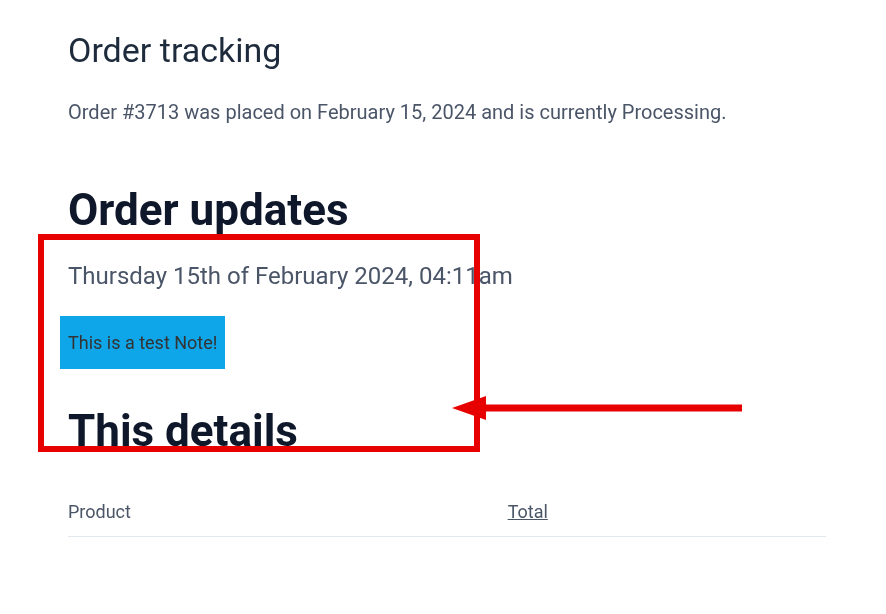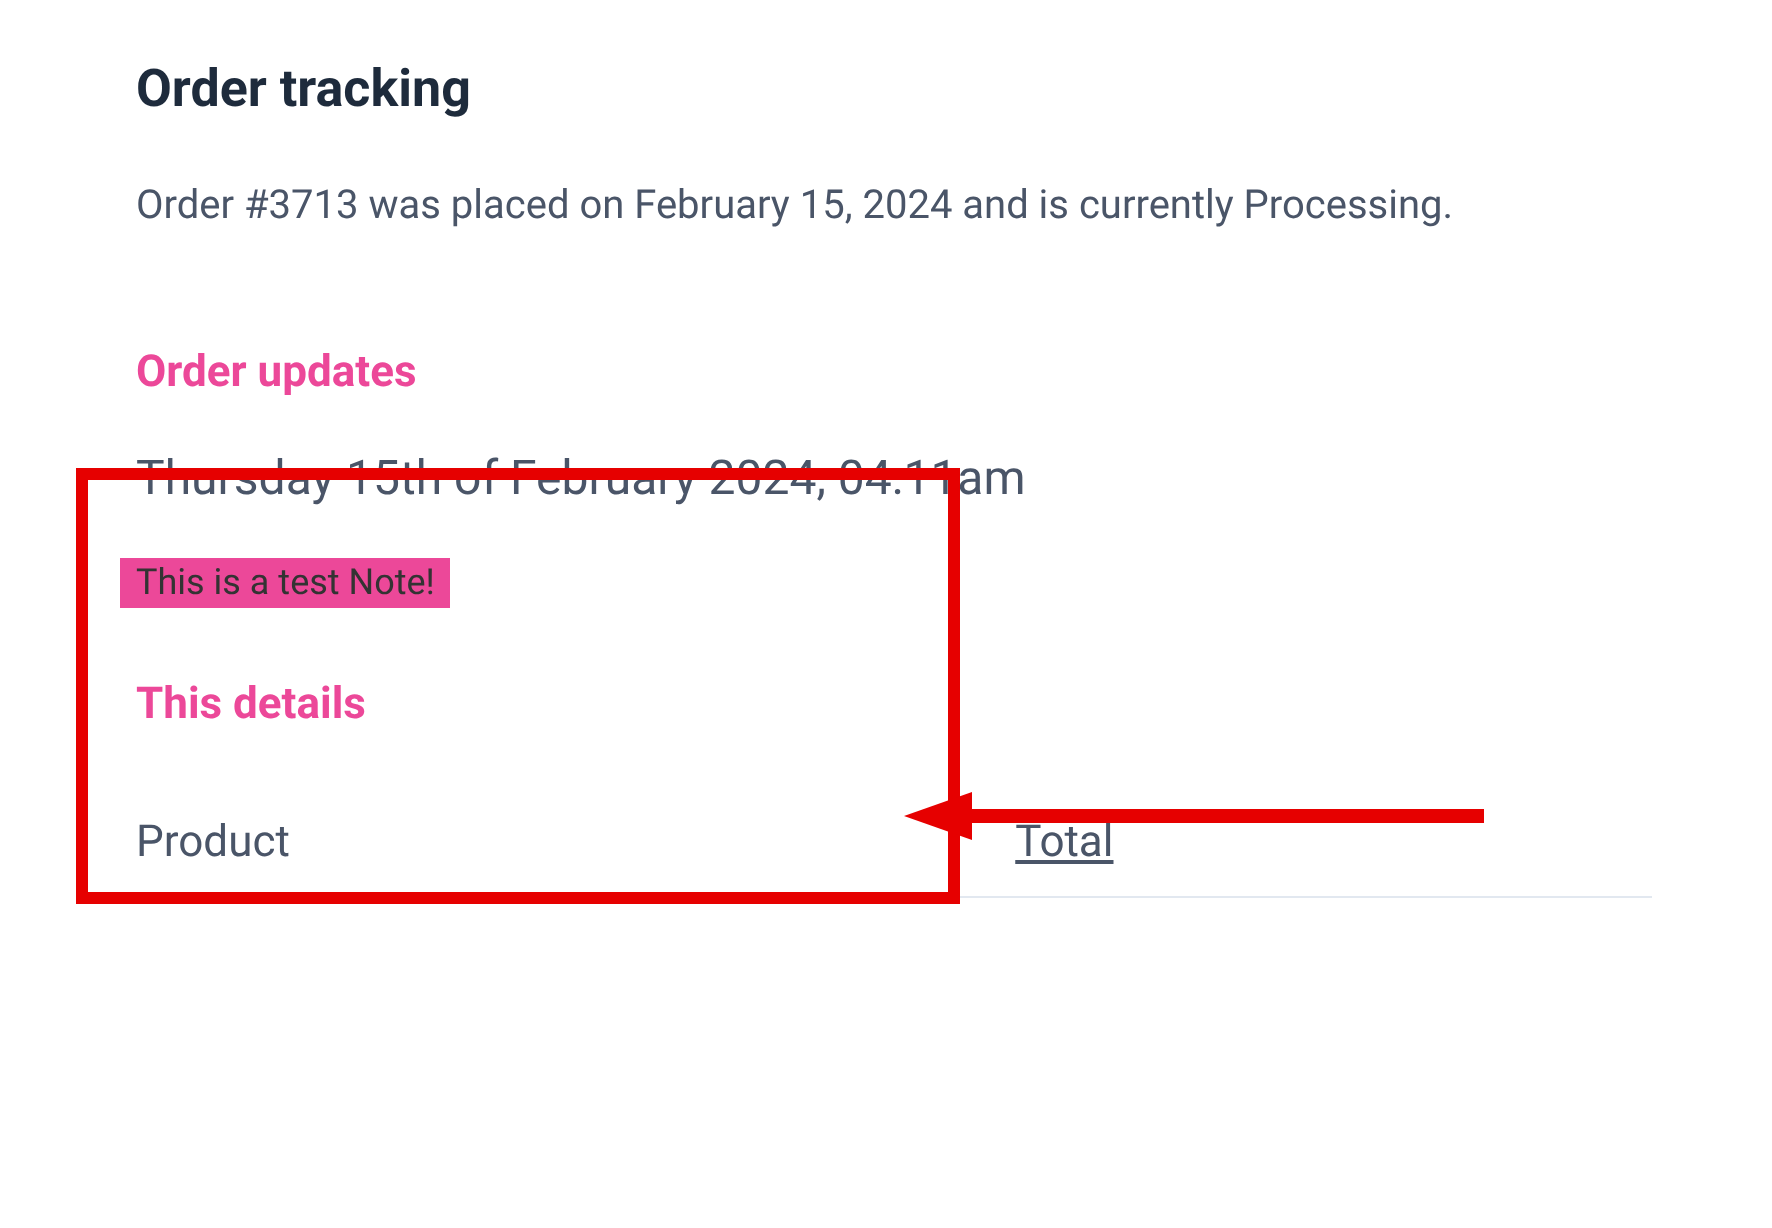--- a/index.html
+++ b/index.html
@@ -13,22 +13,22 @@
       color: #333;
       width: 886px;
       height: 614px;
       position: relative;
       overflow: hidden;
     }
     .content {
       padding: 30px 60px 0 68px;
     }
     h1.page-title {
-      font-size: 26px;
-      font-weight: 700;
+      font-size: 34px;
+      font-weight: 400;
       color: #1e2b3c;
       margin-bottom: 30px;
     }
     .order-status {
       font-size: 20px;
       color: #4a5568;
       margin-bottom: 60px;
     }
     .highlight-box {
       position: absolute;
@@ -36,57 +36,57 @@
       top: 234px;
       width: 442px;
       height: 218px;
       border: 6px solid #e60000;
       pointer-events: none;
     }
     .order-updates-section {
       padding-left: 0;
     }
     h2.section-heading {
-      font-size: 22px;
+      font-size: 44px;
       font-weight: 700;
-      color: #ec4899;
+      color: #0f172a;
       margin-bottom: 26px;
     }
     .update-timestamp {
       font-size: 24px;
       color: #4a5568;
       margin-bottom: 26px;
     }
     .note-text {
       font-size: 18px;
       color: #333;
-      background: #ec4899;
+      background: #0ea5e9;
       display: inline-block;
-      padding: 2px 8px;
+      padding: 16px 8px;
       margin-left: -8px;
     }
     .arrow-annotation {
       position: absolute;
       left: 452px;
       top: 394px;
       width: 300px;
       height: 28px;
     }
     .order-details-section {
       margin-top: 36px;
     }
     .details-table {
       width: 100%;
       border-collapse: collapse;
       margin-top: 30px;
     }
     .details-table th {
       text-align: left;
       font-weight: 400;
-      font-size: 22px;
+      font-size: 18px;
       color: #4a5568;
       padding: 14px 0;
       border-bottom: 1px solid #e2e8f0;
     }
     .details-table th.product-col {
       width: 58%;
     }
     .details-table th.total-col {
       width: 42%;
       text-decoration: underline;

